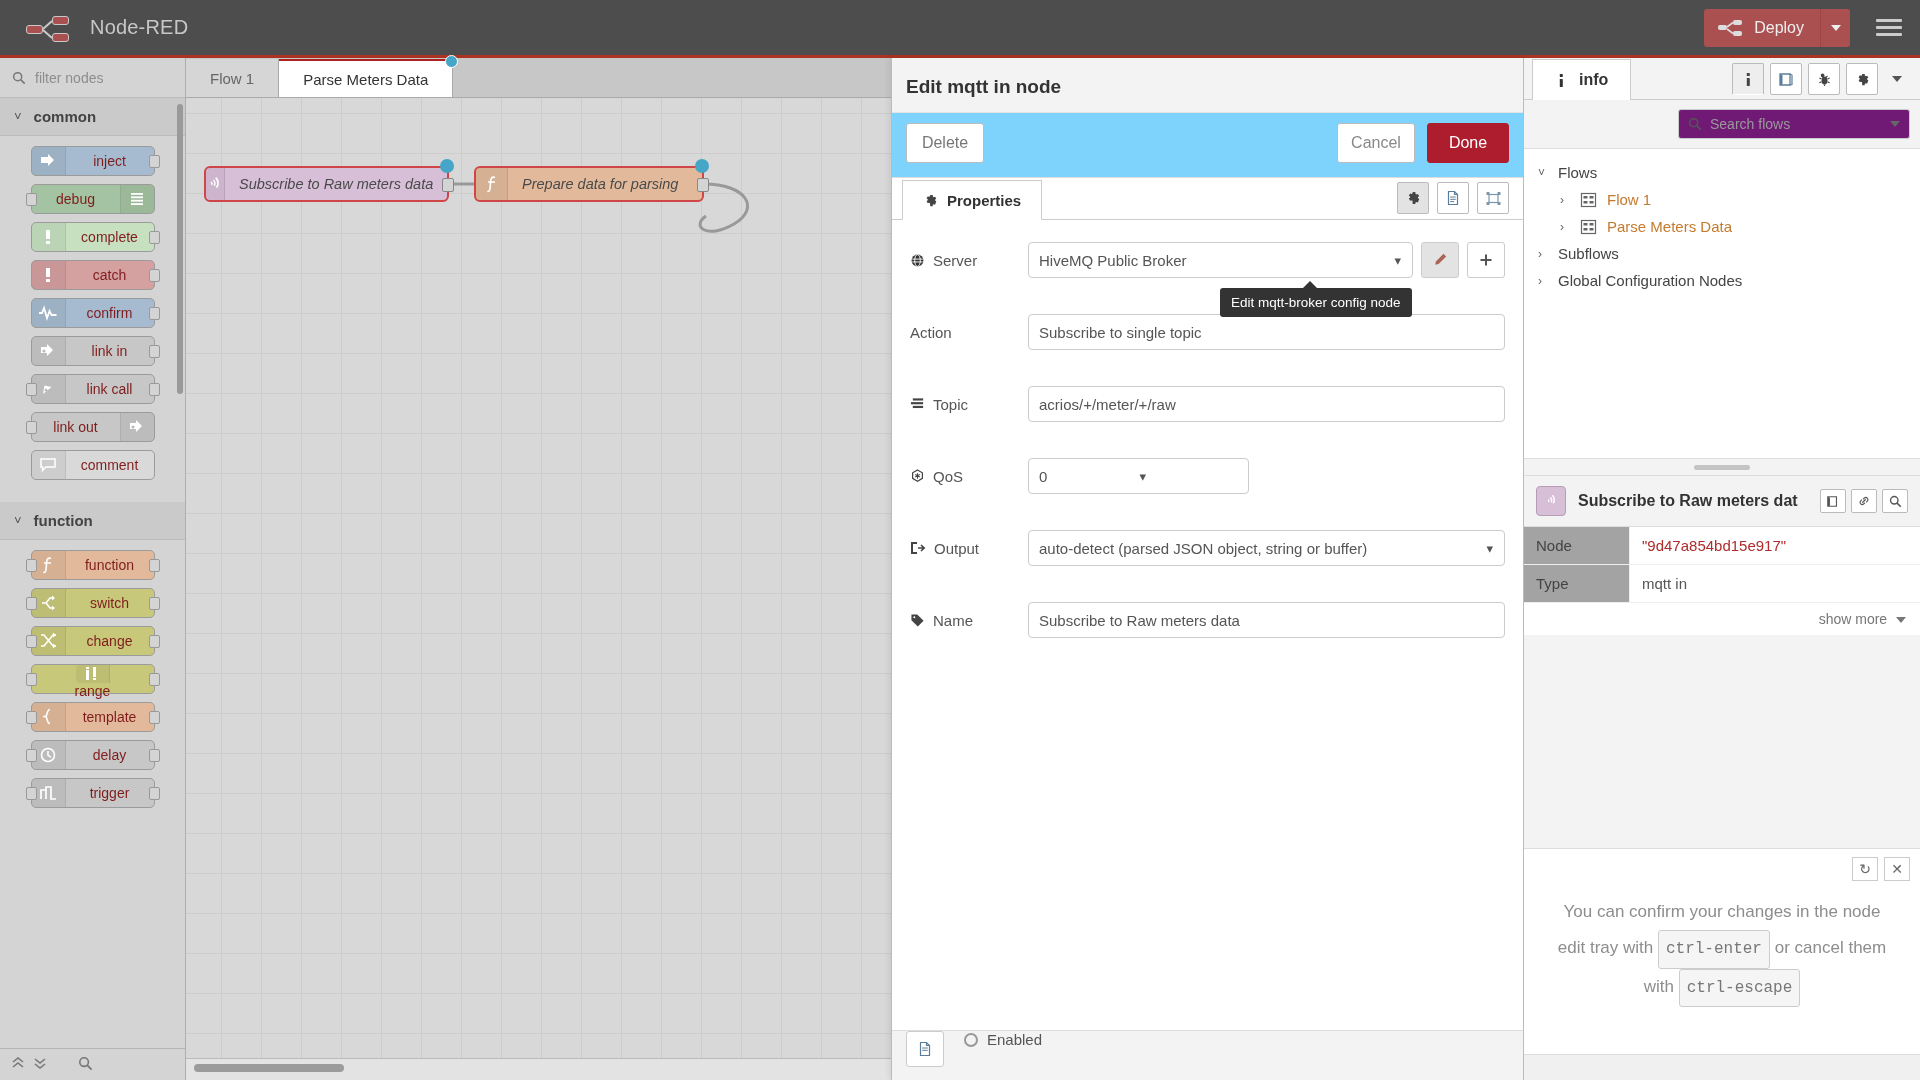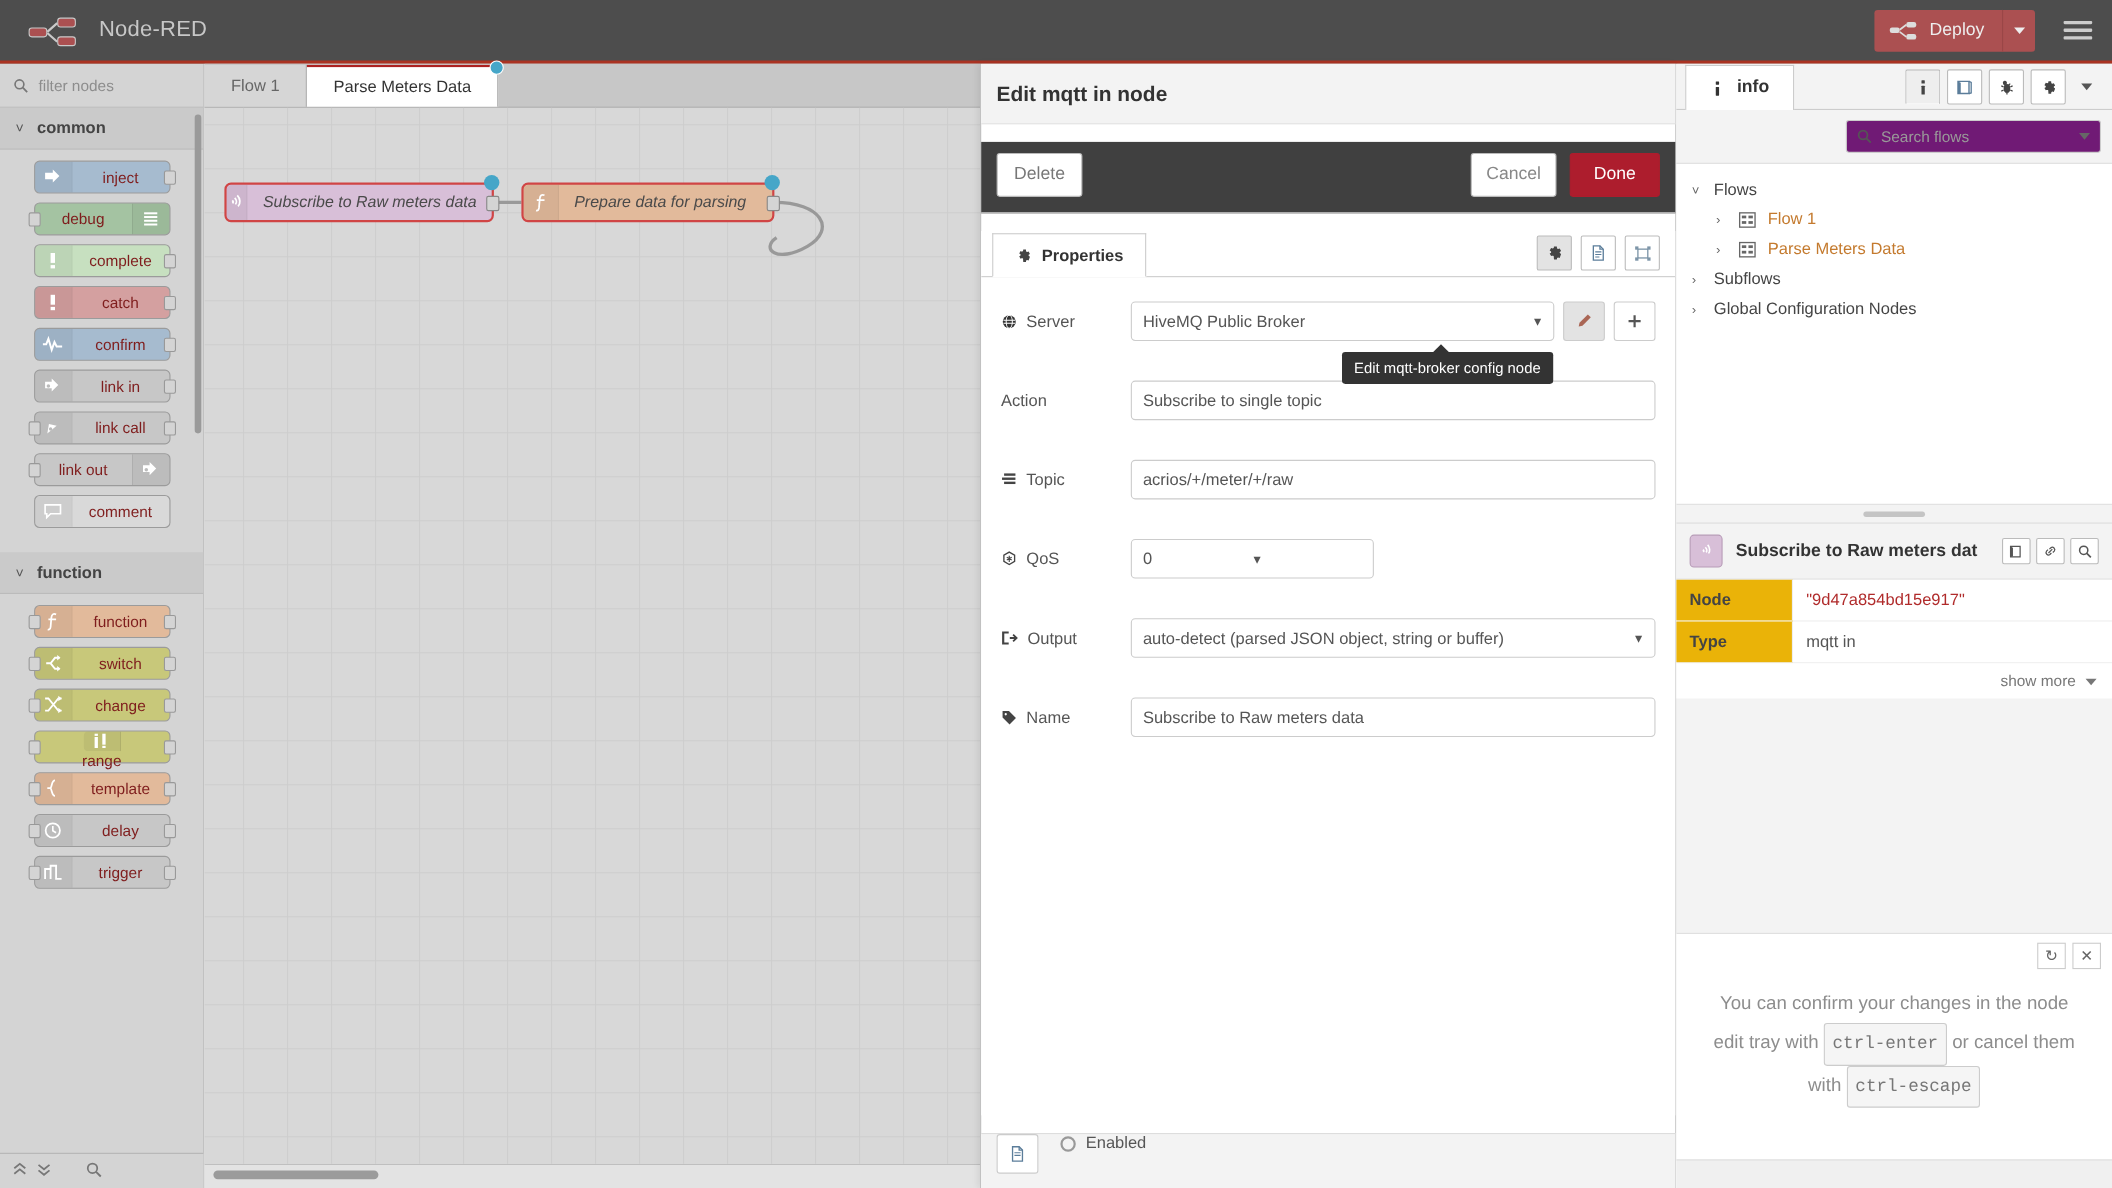--- a/index.html
+++ b/index.html
@@ -129,25 +129,25 @@
   .canvas-footer {
     position: absolute; bottom: 0; left: 0; width: 705px; height: 22px;
     background: #e3e3e3; border-top: 1px solid #bbb;
   }
   .hscroll { position: absolute; left: 8px; top: 5px; width: 150px; height: 8px; background: #9b9b9b; border-radius: 4px; }
 
   
   .tray {
     position: absolute; top: 58px; left: 891px; width: 633px; height: 1022px;
     background: #fff; border-left: 1px solid #bbb; border-right: 1px solid #bbb;
-    display: flex; flex-direction: column; box-shadow: -2px 0 6px rgba(0,0,0,.08); gap: 16px;
+    display: flex; flex-direction: column; box-shadow: -2px 0 6px rgba(0,0,0,.08);
   }
   .tray-title { padding: 18px 14px 14px 14px; font-size: 19px; font-weight: bold; color: #333; border-bottom: 1px solid #e3e3e3; background: #f3f3f3;}
   .tray-toolbar {
-    display: flex; align-items: flex-end; padding: 10px 14px 14px 14px; background: #404040;
+    display: flex; align-items: flex-end; padding: 10px 14px 14px 14px; background: #7dd3fc;
     border-bottom: 1px solid #ddd;
   }
   .tbtn {
     min-width: 78px; height: 40px; border: 1px solid #bbb; background: #fff;
     font-size: 16px; color: #777; border-radius: 3px; cursor: pointer;
   }
   .tbtn.primary { background: #ad1d2d; color: #fff; border-color: #ad1d2d; min-width: 82px; }
   .tbtn.cancel { color: #888; }
   .tray-right-btns { margin-left: auto; display: flex; gap: 12px; }
 
@@ -233,21 +233,21 @@
   .sb-splitter .bar { width: 56px; height: 5px; background: #c4c4c4; border-radius: 3px; }
   .np-header {
     display: flex; align-items: center; gap: 12px; padding: 10px 12px;
     background: #f3f3f3; border-bottom: 1px solid #ddd; border-top: 1px solid #ddd;
   }
   .np-icon { width: 30px; height: 30px; background: #d8bfd8; border: 1px solid #b79cb7; border-radius: 4px; display: flex; align-items: center; justify-content: center; }
   .np-title { font-weight: bold; font-size: 16px; color: #333; white-space: nowrap; overflow: hidden; flex: 1; }
   .np-btns { display: flex; gap: 5px; }
   .np-table { background: #fff; }
   .np-tr { display: flex; border-bottom: 1px solid #eee; }
-  .np-k { width: 106px; padding: 10px 12px; font-size: 15px; color: #444; border-right: 1px solid #eee; background: #eab308; font-weight: bold; }
+  .np-k { width: 106px; padding: 10px 12px; font-size: 15px; color: #444; border-right: 1px solid #eee; background: #a3a3a3; }
   .np-v { flex: 1; padding: 10px 12px; font-size: 15px; color: #555; }
   .np-v.red { color: #b02b2b; }
   .np-more { text-align: right; padding: 8px 14px; font-size: 14px; color: #777; cursor: pointer; background: #fff; }
   .tip-panel { position: absolute; left: 0; bottom: 0; width: 396px; height: 232px; background: #fff; border-top: 1px solid #ddd; }
   .tip-btns { display: flex; justify-content: flex-end; gap: 6px; padding: 8px 10px 0 10px; }
   .tipb { width: 26px; height: 24px; border: 1px solid #ccc; background: #fff; display: flex; align-items: center; justify-content: center; font-size: 14px; color: #666; cursor: pointer; }
   .tip-text { padding: 14px 30px; text-align: center; font-size: 17px; color: #8d8d8d; line-height: 2.05; }
   .kbd {
     display: inline-block; border: 1px solid #ccc; background: #f5f5f5; border-radius: 3px;
     padding: 2px 7px; font-family: "Liberation Mono", monospace; font-size: 16px; color: #777;

